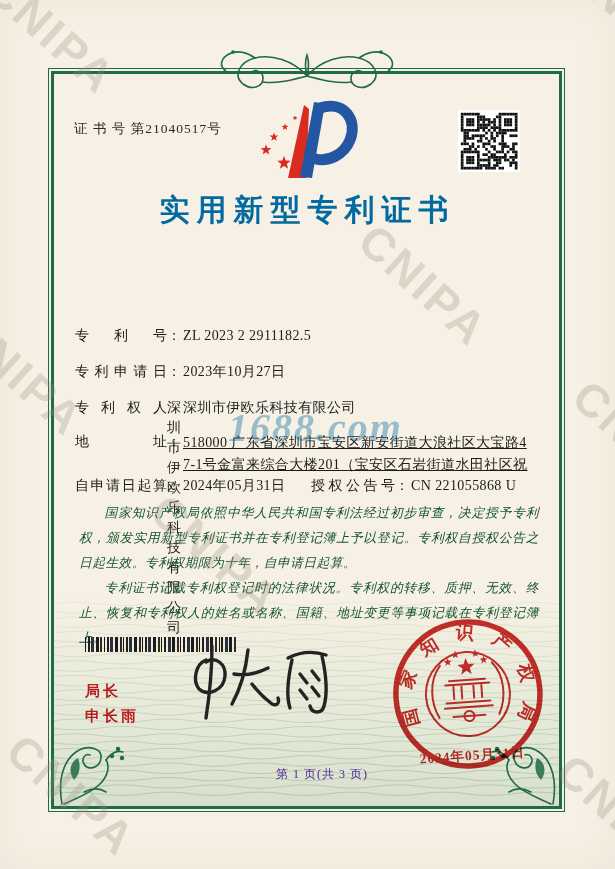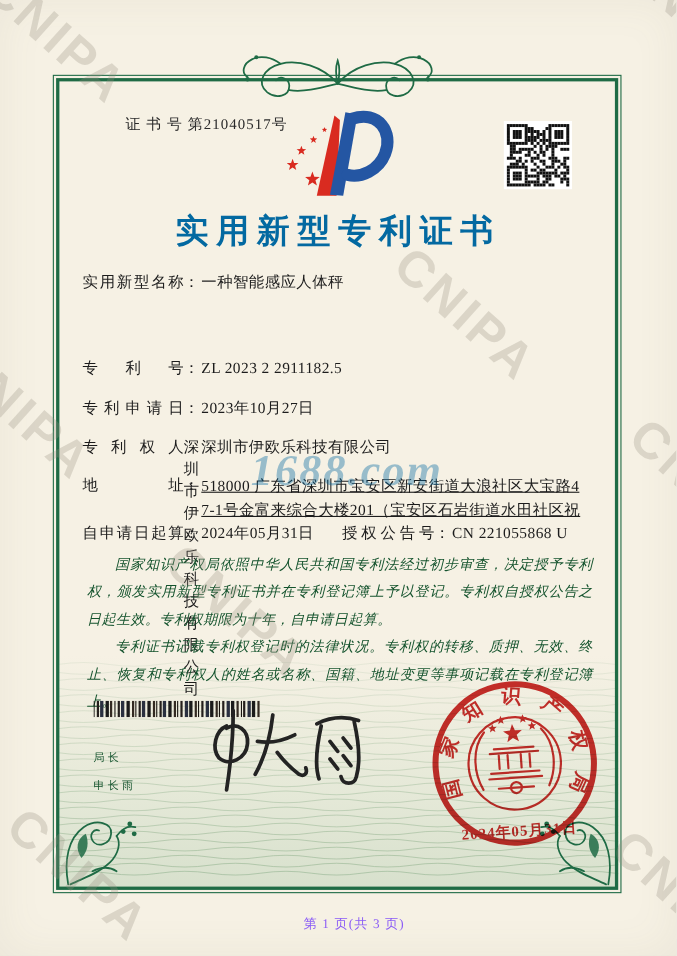--- a/index.html
+++ b/index.html
@@ -20,49 +20,49 @@
   .frame{position:absolute;left:48px;top:68px;width:515px;height:742px;border:1px solid var(--green);z-index:2;}
   .frame::before{content:"";position:absolute;inset:2px;border:3px solid var(--green);}
   .orn{position:absolute;z-index:3;pointer-events:none;}
   .orn path{fill:none;stroke:var(--green);stroke-width:1.6;stroke-linecap:round;}
   .orn .leaf{fill:var(--green);stroke:none;opacity:.85;}
   .orn circle{fill:var(--green);stroke:none;}
   
   .guil{position:absolute;left:53px;top:596px;width:509px;height:212px;z-index:1;
         background:linear-gradient(180deg,rgba(209,224,203,0) 0%,rgba(203,220,197,.40) 60%,rgba(196,214,190,.62) 100%);}
   
-  .certno{position:absolute;left:74px;top:104px;font-size:13.5px;letter-spacing:1px;color:#2a2a2a;z-index:4;margin-left:40px;}
+  .certno{position:absolute;left:74px;top:120px;font-size:13.5px;letter-spacing:1px;color:#2a2a2a;z-index:4;}
   .logo{position:absolute;left:240px;top:92px;z-index:4;}
   .qr{position:absolute;left:458px;top:110px;z-index:4;background:#fff;}
   .title{position:absolute;left:0;right:0;top:190px;text-align:center;font-size:30px;font-weight:700;
          letter-spacing:7px;color:#0369a1;z-index:4;}
   
   .row{position:absolute;left:75px;width:478px;font-size:14px;color:#1c1c1c;z-index:4;line-height:20px;}
   .lbl{display:inline-block;width:92px;text-align:justify;text-align-last:justify;vertical-align:top;word-break:keep-all;}
   .colon{display:inline-block;width:16px;vertical-align:top;}
   .val{display:inline-block;vertical-align:top;letter-spacing:.4px;max-width:360px;}
   .addr{display:inline-block;vertical-align:top;width:356px;line-height:22px;letter-spacing:.4px;text-decoration:underline;}
   .pair2{position:absolute;left:236px;top:0;}
   .pair2 .lbl{width:84px;}
   
   .bodytext{position:absolute;left:79px;top:501px;width:460px;z-index:4;font-size:12.8px;line-height:25px;
             font-style:italic;color:#14532d;text-align:justify;}
   .bodytext p{margin:0;text-indent:2em;letter-spacing:.4px;}
   
   .barcode{position:absolute;left:85px;top:637px;z-index:4;}
-  .director{position:absolute;left:85px;z-index:4;font-family:var(--sans);font-size:10px;
-            letter-spacing:3px;color:#14532d;font-weight:400;}
+  .director{position:absolute;left:85px;z-index:4;font-family:var(--sans);font-size:15px;
+            letter-spacing:3px;color:#b91c1c;font-weight:700;}
   .sig{position:absolute;left:172px;top:640px;z-index:4;}
   .sig path{fill:none;stroke:#232323;stroke-width:3.4;stroke-linecap:round;stroke-linejoin:round;}
   
   .seal{position:absolute;left:386px;top:610px;z-index:5;transform:rotate(-4deg);
         mix-blend-mode:multiply;opacity:.93;}
   .seal .em{fill:none;stroke:var(--seal-red);stroke-width:2;stroke-linecap:round;}
   
-  .pageno{position:absolute;left:0;right:0;top:832px;text-align:center;font-size:12px;color:#8b5cf6;z-index:4;letter-spacing:1px;padding-left:29px;}
+  .pageno{position:absolute;left:0;right:0;top:766px;text-align:center;font-size:12px;color:#4c1d95;z-index:4;letter-spacing:1px;padding-left:29px;}
   .note{position:absolute;left:0;right:0;top:826px;text-align:center;font-size:13.5px;font-style:italic;
         letter-spacing:2px;color:#333;z-index:4;}
 </style>
 </head>
 <body>
 
 <div class="page">
 
   <div class="wm" style="left:-26px;top:6px">CNIPA</div>
   <div class="wm" style="left:552px;top:-16px">CNIPA</div>
@@ -412,23 +412,20 @@
         <rect x="32.50" y="56.80" width="2.7" height="2.7"></rect>
         <rect x="35.20" y="56.80" width="2.7" height="2.7"></rect>
         <rect x="40.60" y="56.80" width="2.7" height="2.7"></rect>
         <rect x="43.30" y="56.80" width="2.7" height="2.7"></rect>
         <rect x="56.80" y="56.80" width="2.7" height="2.7"></rect>
       </g>
   </svg>
 
   <div class="title">实用新型专利证书</div>
 
-  <div class="row" style="top:248px">
-    <span class="lbl">实用新型名称</span><span class="colon">：</span><span class="val">一种智能感应人体秤</span>
-  </div>
   <div class="row" style="top:326px">
     <span class="lbl">专利号</span><span class="colon">：</span><span class="val">ZL 2023 2 2911182.5</span>
   </div>
   <div class="row" style="top:362px">
     <span class="lbl">专利申请日</span><span class="colon">：</span><span class="val">2023年10月27日</span>
   </div>
   <div class="row" style="top:398px">
     <span class="lbl">专利权人</span><span class="colon" style="width:16px">深圳市伊欧乐科技有限公司</span><span class="val">深圳市伊欧乐科技有限公司</span>
   </div>
   <div class="row" style="top:432px">

